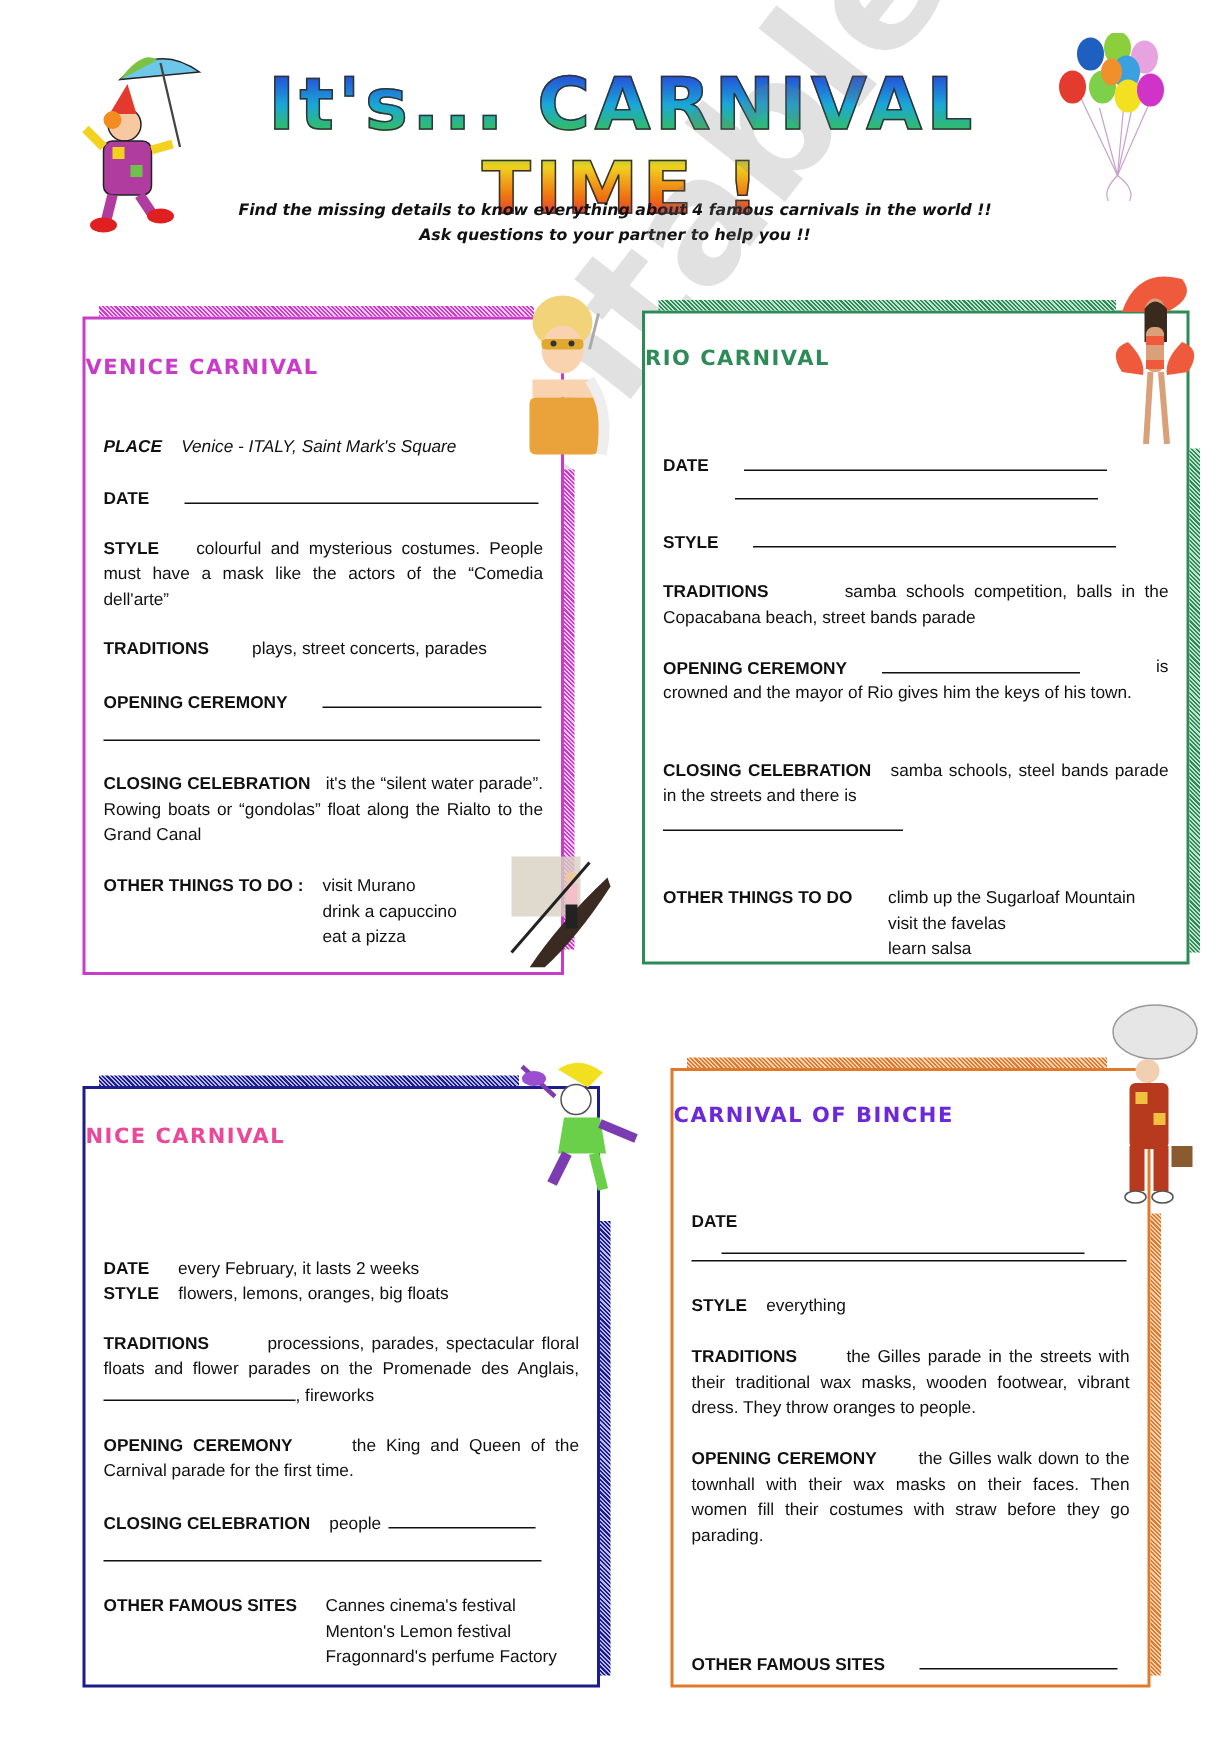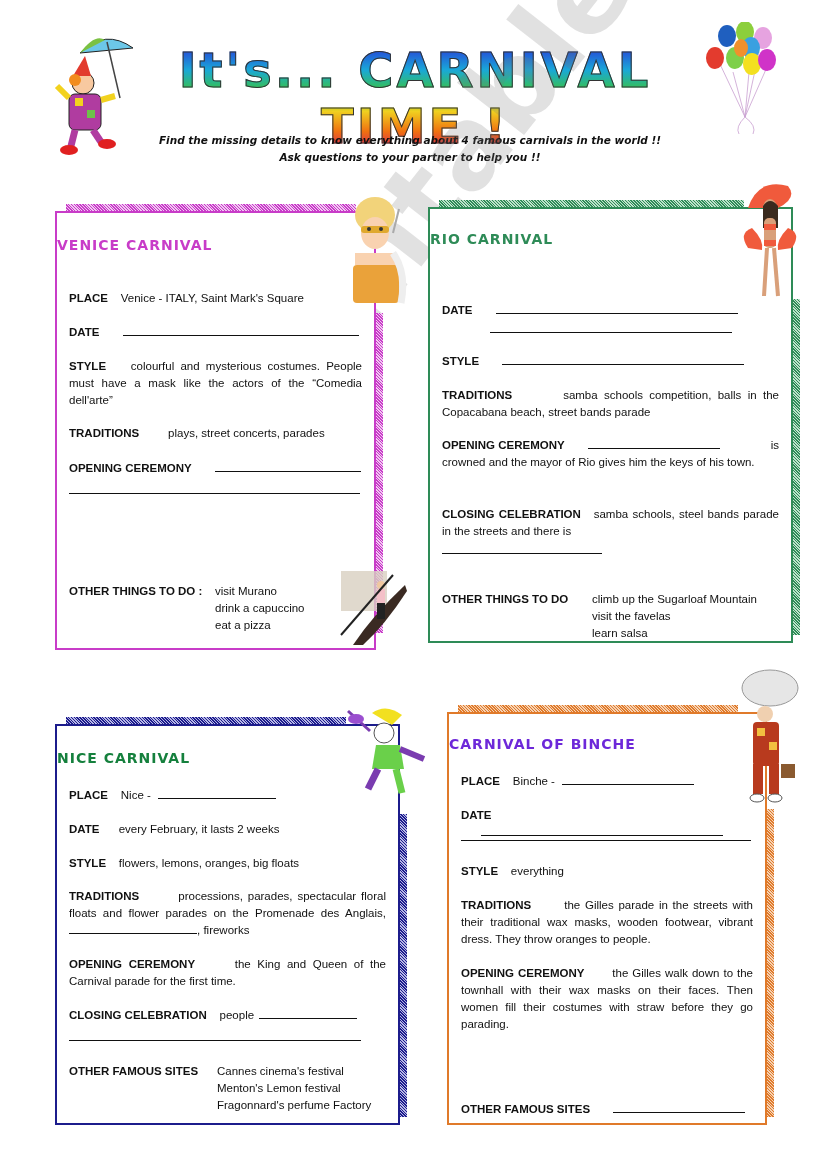--- a/index.html
+++ b/index.html
@@ -97,41 +97,45 @@
   <ellipse cx="36" cy="26" rx="7" ry="9" fill="#f0902c"></ellipse>
 </svg>
 
 <div class="watermark">ESLprintables.com</div>
 
 <div class="card" style="left:55px;top:211px;width:321px;height:439px;border-color:#c83cc8;">
   <div class="shade-top hatch-magenta" style="left:9px;width:290px;"></div>
   <div class="shade-right hatch-magenta" style="top:100px;height:320px;"></div>
   <div class="card-title" style="top:24px;color:#c83cc8;">VENICE  CARNIVAL</div>
 
-  <div class="row" style="top:77px;">
+  <div class="row" style="top:77px;font-style:italic;">
     <span class="lbl">PLACE</span>&nbsp;&nbsp;&nbsp;
     <span>Venice  -  ITALY, Saint Mark's Square</span>
   </div>
   <div class="row" style="top:111px;">
     <span class="lbl">DATE</span>
     <span class="blank" style="width:236px;margin-left:20px;"></span>
   </div>
   <div class="row" style="top:145px;">
     <span class="lbl">STYLE</span>&nbsp;&nbsp;&nbsp;
     <span>colourful and mysterious costumes. People must have a mask like the actors of the “Comedia dell'arte”</span>
   </div>
   <div class="row" style="top:212px;">
     <span class="lbl">TRADITIONS</span>&nbsp;&nbsp;&nbsp;&nbsp;&nbsp;&nbsp;&nbsp;&nbsp;
     <span>plays, street concerts, parades</span>
   </div>
   <div class="row" style="top:247px;">
     <span class="lbl">OPENING  CEREMONY</span>
     <span class="blank" style="width:146px;margin-left:20px;"></span>
   </div>
   <div class="blank-line" style="left:12px;top:280px;width:291px;"></div>
+  <div class="row" style="top:302px;">
+    <span class="lbl">CLOSING  CELEBRATION</span>&nbsp;&nbsp;
+    <span>it's the “silent water parade”. Rowing boats or “gondolas” float along the Rialto to the Grand Canal</span>
+  </div>
   <div class="row" style="top:370px;">
     <span class="lbl">OTHER THINGS TO DO :</span>
   </div>
   <div class="list" style="left:158px;top:370px;">
     <div>visit Murano</div>
     <div>drink a capuccino</div>
     <div>eat a pizza</div>
   </div>
 </div>
 
@@ -204,28 +208,23 @@
   <rect x="26" y="62" width="12" height="6" fill="#f05a3c"></rect>
   <path d="M10 70 Q0 55 14 50 Q26 62 24 72 Z" fill="#f05a3c"></path>
   <path d="M54 70 Q64 55 50 50 Q38 62 40 72 Z" fill="#f05a3c"></path>
   <line x1="29" y1="70" x2="26" y2="118" stroke="#d9a07a" stroke-width="4"></line>
   <line x1="36" y1="70" x2="40" y2="118" stroke="#d9a07a" stroke-width="4"></line>
 </svg>
 
 <div class="card" style="left:55px;top:724px;width:345px;height:401px;border-color:#1c1c8c;">
   <div class="shade-top hatch-blue" style="left:9px;width:280px;"></div>
   <div class="shade-right hatch-blue" style="top:88px;height:303px;"></div>
-  <div class="card-title" style="top:24px;color:#15803d;">NICE  CARNIVAL</div>
-
-  <div class="row" style="top:61px;">
-    <span class="lbl">PLACE</span>&nbsp;&nbsp;&nbsp;
-    <span>Nice  -</span>
-    <span class="blank" style="width:118px;margin-left:4px;"></span>
-  </div>
-  <div class="row" style="top:95px;">
+  <div class="card-title" style="top:24px;color:#ec4899;">NICE  CARNIVAL</div>
+
+  <div class="row" style="top:112px;">
     <span class="lbl">DATE</span>&nbsp;&nbsp;&nbsp;&nbsp;&nbsp;
     <span>every February, it lasts 2 weeks</span>
   </div>
   <div class="row" style="top:129px;">
     <span class="lbl">STYLE</span>&nbsp;&nbsp;&nbsp;
     <span>flowers, lemons, oranges, big floats</span>
   </div>
   <div class="row" style="top:162px;">
     <span class="lbl">TRADITIONS</span>&nbsp;&nbsp;&nbsp;&nbsp;&nbsp;&nbsp;&nbsp;
     <span>processions, parades, spectacular floral floats and flower parades on the Promenade des Anglais,</span>
@@ -260,25 +259,20 @@
   <path d="M58 46 L82 56" stroke="#7a3cb0" stroke-width="6"></path>
   <path d="M36 66 L26 86" stroke="#7a3cb0" stroke-width="7"></path>
   <path d="M54 66 L60 90" stroke="#6ad04a" stroke-width="7"></path>
 </svg>
 
 <div class="card" style="left:447px;top:712px;width:320px;height:413px;border-color:#e07a2a;">
   <div class="shade-top hatch-orange" style="left:9px;width:280px;"></div>
   <div class="shade-right hatch-orange" style="top:95px;height:308px;"></div>
   <div class="card-title" style="top:22px;color:#6d28d9;">CARNIVAL OF BINCHE</div>
 
-  <div class="row" style="top:59px;">
-    <span class="lbl">PLACE</span>&nbsp;&nbsp;&nbsp;
-    <span>Binche  -</span>
-    <span class="blank" style="width:132px;margin-left:4px;"></span>
-  </div>
   <div class="row" style="top:93px;">
     <span class="lbl">DATE</span>
     <span class="blank" style="width:242px;margin-left:20px;"></span>
   </div>
   <div class="blank-line" style="left:12px;top:126px;width:290px;"></div>
   <div class="row" style="top:149px;">
     <span class="lbl">STYLE</span>&nbsp;&nbsp;&nbsp;
     <span>everything</span>
   </div>
   <div class="row" style="top:183px;">

